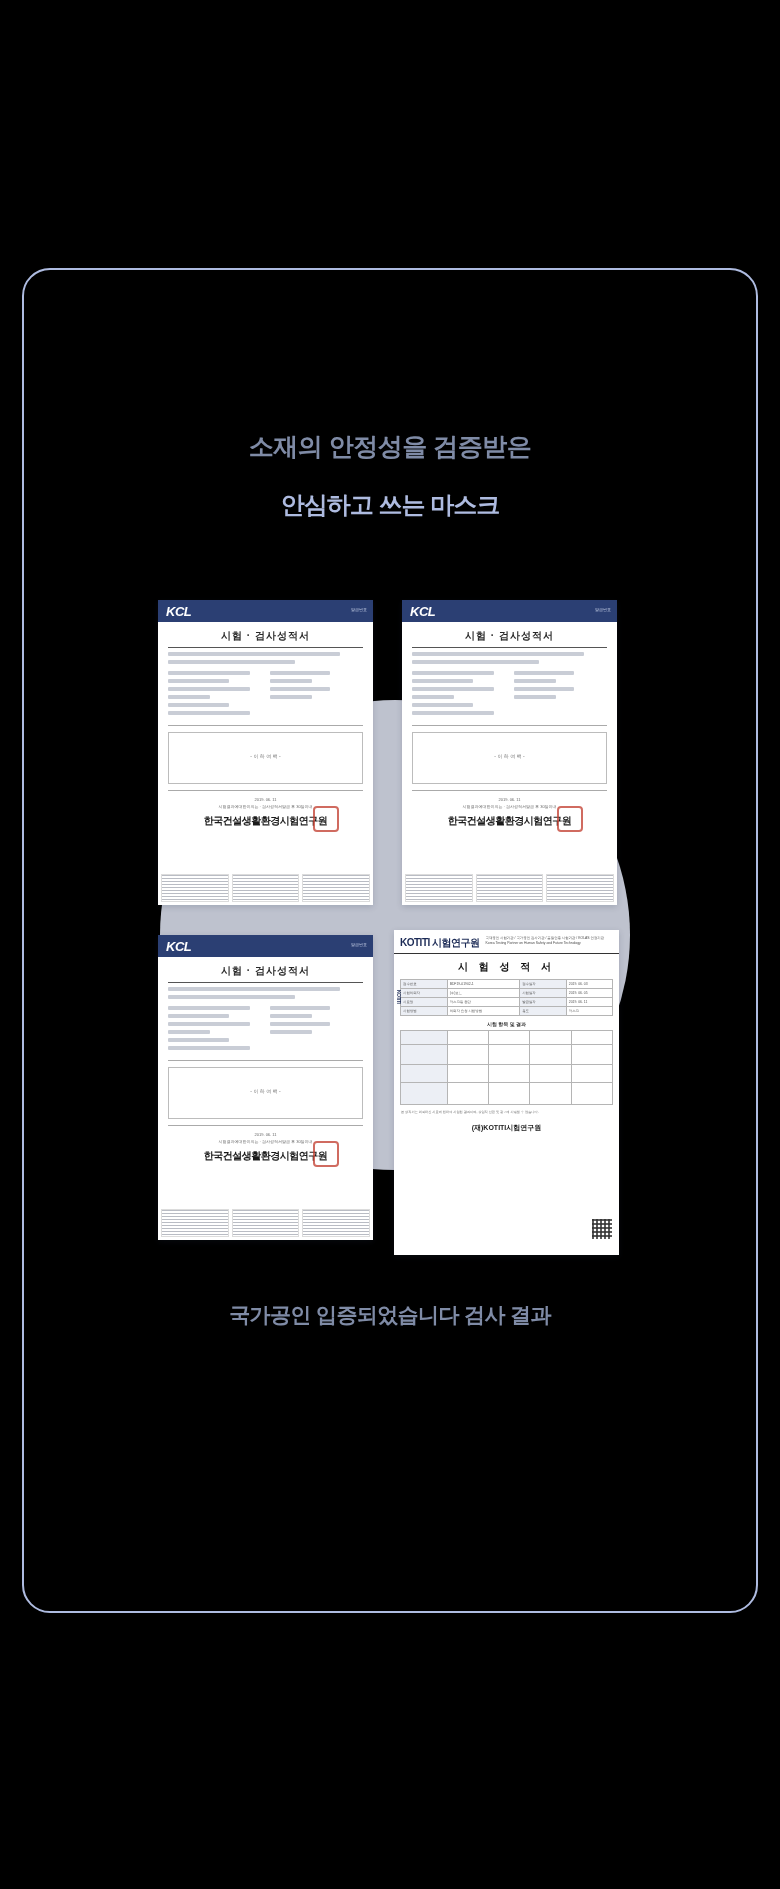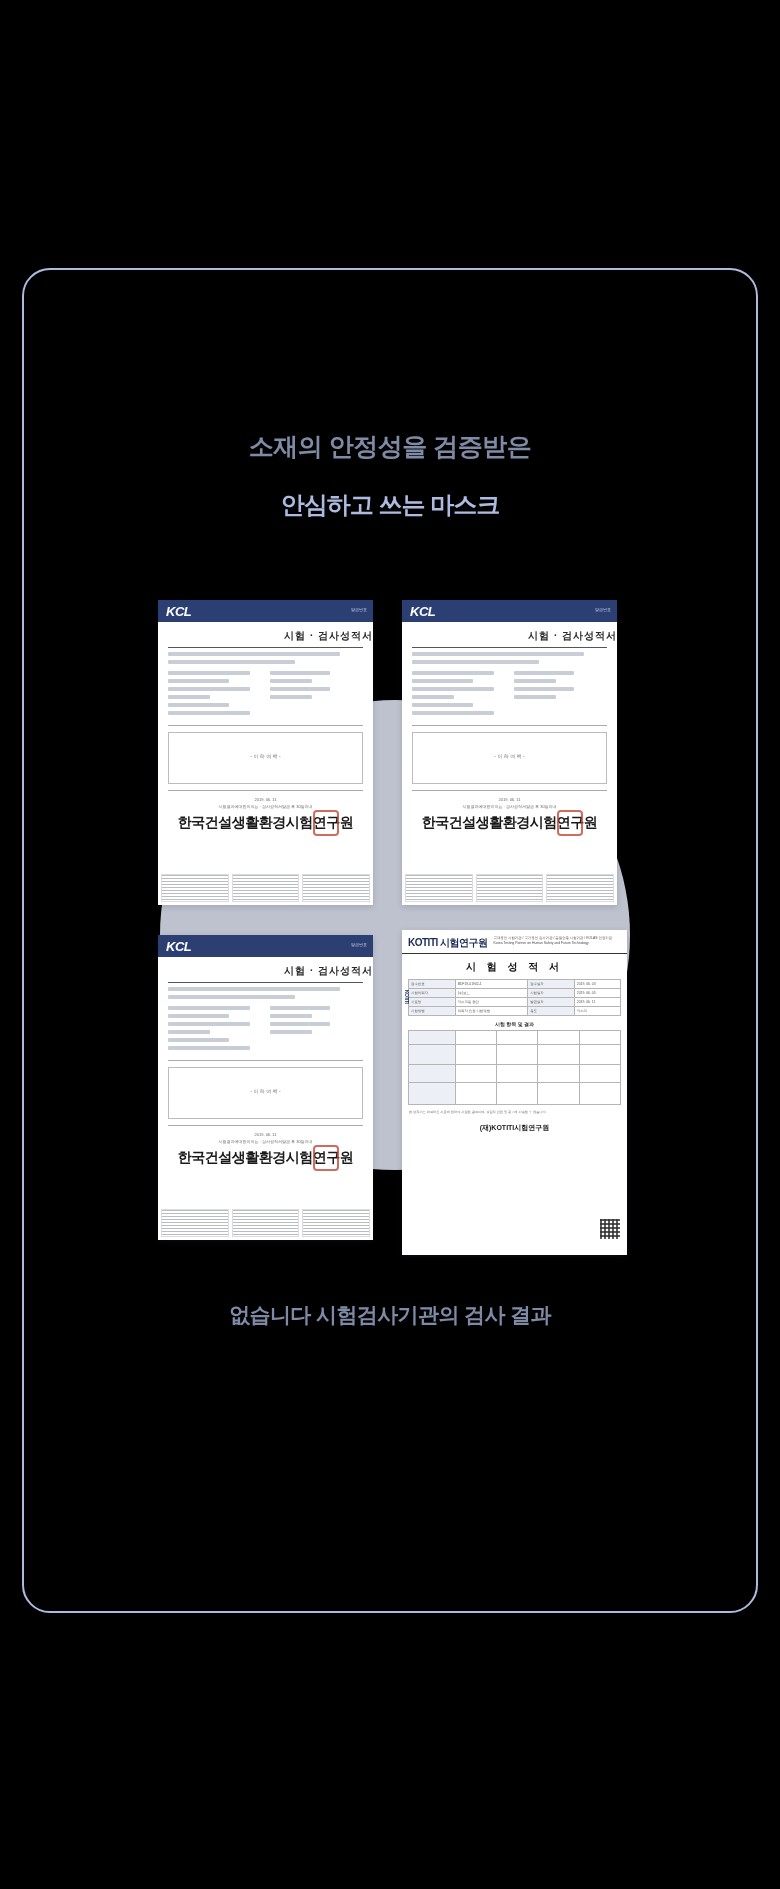--- a/index.html
+++ b/index.html
@@ -72,21 +72,21 @@
   }
   .cert {
     position: absolute;
     background: #ffffff;
     box-shadow: 0 2px 6px rgba(40,50,80,.18);
     overflow: hidden;
   }
   .cert.c1 { left: 6px;   top: 0px;   width: 215px; height: 305px; }
   .cert.c2 { left: 250px; top: 0px;   width: 215px; height: 305px; }
   .cert.c3 { left: 6px;   top: 335px; width: 215px; height: 305px; }
-  .cert.c4 { left: 250px; top: 330px; width: 225px; height: 325px; }
+  .cert.c4 { left: 242px; top: 330px; width: 225px; height: 325px; }
 
   
   .kcl-top {
     height: 22px;
     background: #2b3f73;
     position: relative;
   }
   .kcl-top .logo {
     position: absolute;
     left: 8px; top: 4px;
@@ -96,21 +96,21 @@
     font-weight: bold;
     letter-spacing: -0.5px;
   }
   .kcl-top .code {
     position: absolute;
     right: 6px; top: 7px;
     color: #c9d2e8;
     font-size: 4px;
   }
   .kcl-title {
-    text-align: right;
+    text-align: center;
     font-size: 10px;
     font-weight: bold;
     color: #2a2a2a;
     padding: 7px 0 4px;
     letter-spacing: 1px;
   }
   .rule { height: 1px; background: #555; margin: 0 10px; }
   .rule.thin { background: #aaa; }
   .rowset { padding: 4px 10px 0; }
   .line {
@@ -141,21 +141,21 @@
     text-align: center;
     padding-top: 6px;
     position: relative;
   }
   .sign-area .small {
     font-size: 4px;
     color: #666;
     line-height: 1.7;
   }
   .sign-area .org {
-    font-size: 14px;
+    font-size: 10px;
     font-weight: bold;
     color: #1a1a1a;
     letter-spacing: -0.5px;
     margin-top: 3px;
   }
   .stamp {
     position: absolute;
     right: 34px;
     bottom: -4px;
     width: 26px;
@@ -505,16 +505,16 @@
         </table>
 
       <div class="kot-note">본 성적서는 의뢰하신 시료에 한하여 시험한 결과이며, 상업적 선전 및 광고에 사용할 수 없습니다.</div>
       <div class="kot-sign">(재)KOTITI시험연구원</div>
       <div class="qr"></div>
     </div>
 
   </div>
 
   <div class="desc">
-    <div>없습니다 시험검사기관의 검사 결과</div>
+    <div>국가공인 입증되었습니다 검사 결과</div>
   </div>
 
 </div>
 
 </body></html>

